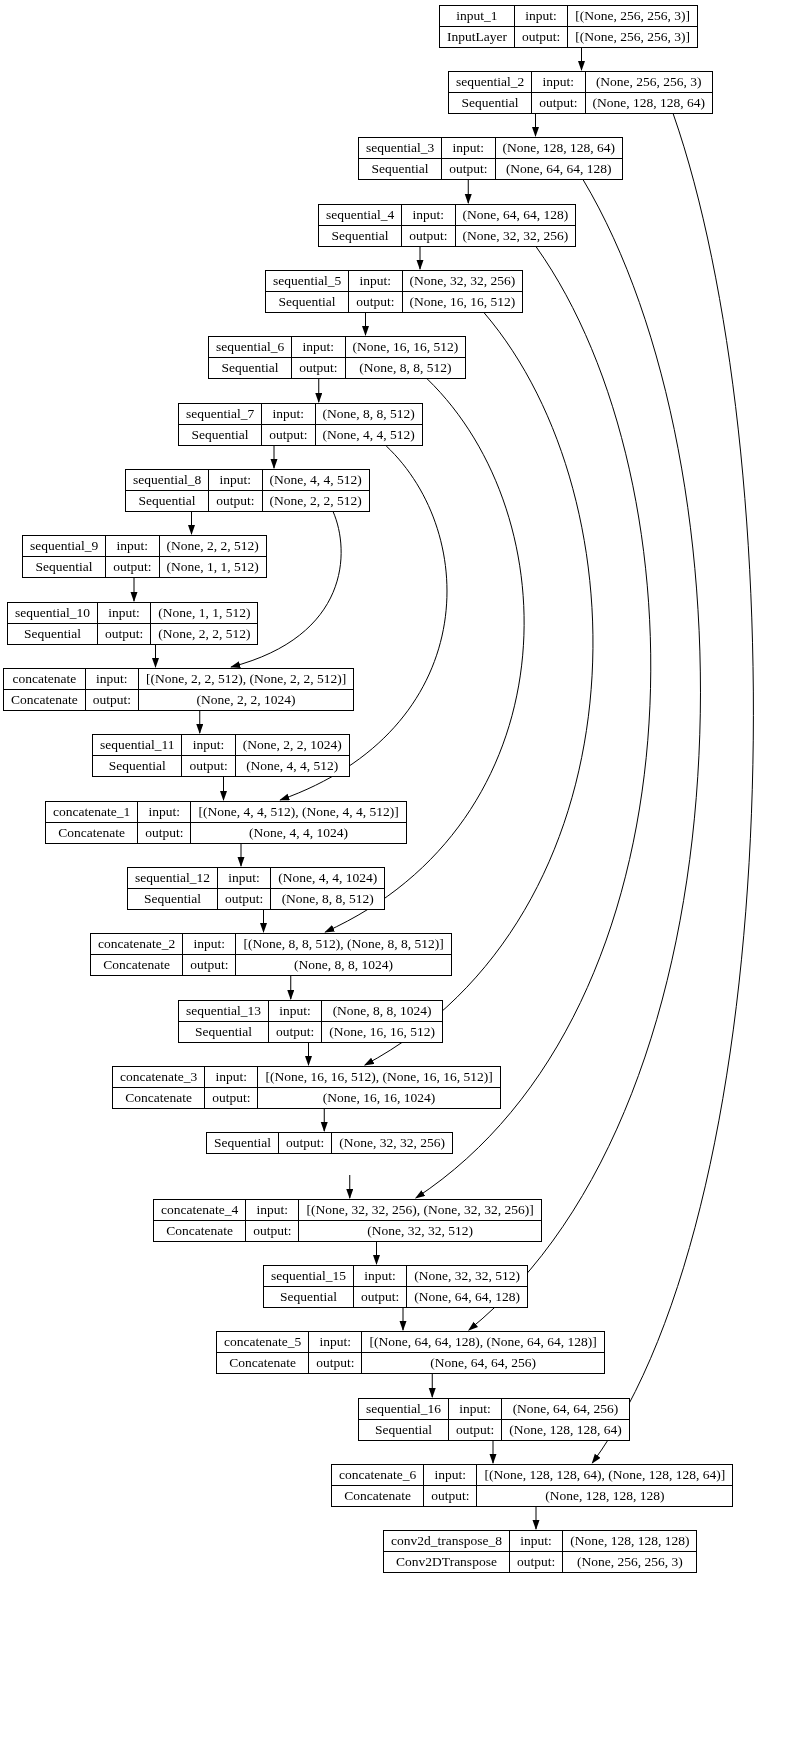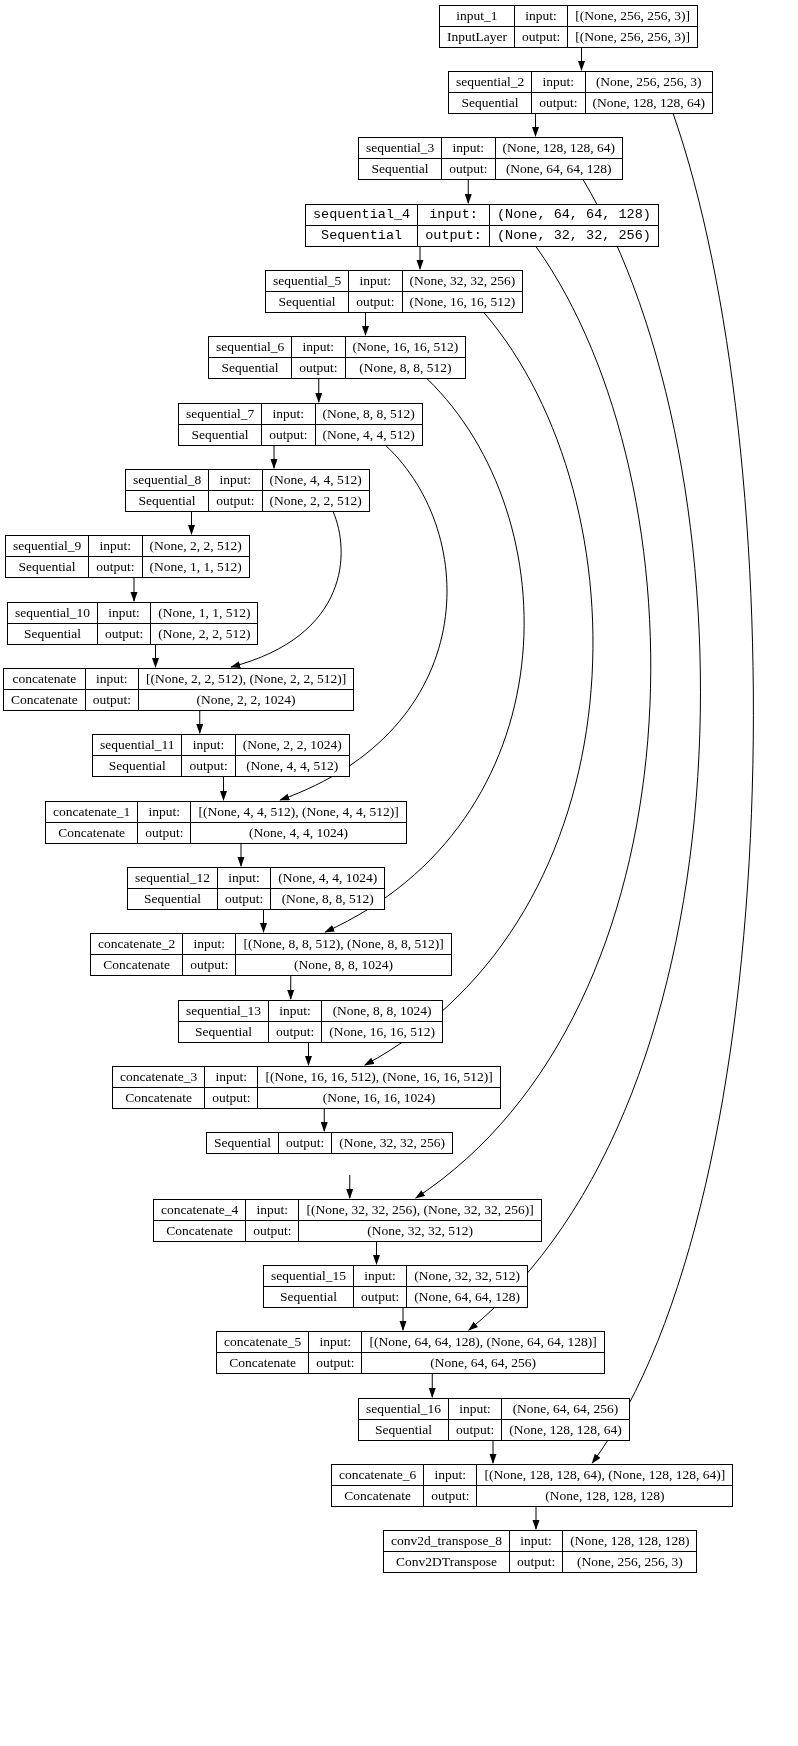--- a/index.html
+++ b/index.html
@@ -87,21 +87,21 @@
         <td>input:</td>
         <td>(None, 128, 128, 64)</td>
       </tr>
       <tr>
         <td>Sequential</td>
         <td>output:</td>
         <td>(None, 64, 64, 128)</td>
       </tr>
     </tbody>
   </table>
-    <table class="node" style="left: 305px; top: 204px; font-family: Liberation Mono, monospace;">
+    <table class="node" style="left: 318px; top: 204px;">
     <tbody>
       <tr>
         <td>sequential_4</td>
         <td>input:</td>
         <td>(None, 64, 64, 128)</td>
       </tr>
       <tr>
         <td>Sequential</td>
         <td>output:</td>
         <td>(None, 32, 32, 256)</td>
@@ -157,21 +157,21 @@
         <td>input:</td>
         <td>(None, 4, 4, 512)</td>
       </tr>
       <tr>
         <td>Sequential</td>
         <td>output:</td>
         <td>(None, 2, 2, 512)</td>
       </tr>
     </tbody>
   </table>
-    <table class="node" style="left: 5px; top: 535px;">
+    <table class="node" style="left: 22px; top: 535px;">
     <tbody>
       <tr>
         <td>sequential_9</td>
         <td>input:</td>
         <td>(None, 2, 2, 512)</td>
       </tr>
       <tr>
         <td>Sequential</td>
         <td>output:</td>
         <td>(None, 1, 1, 512)</td>

